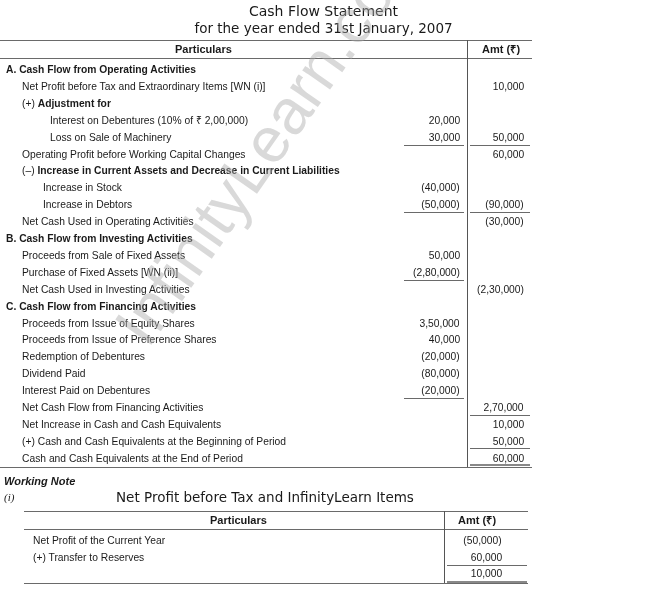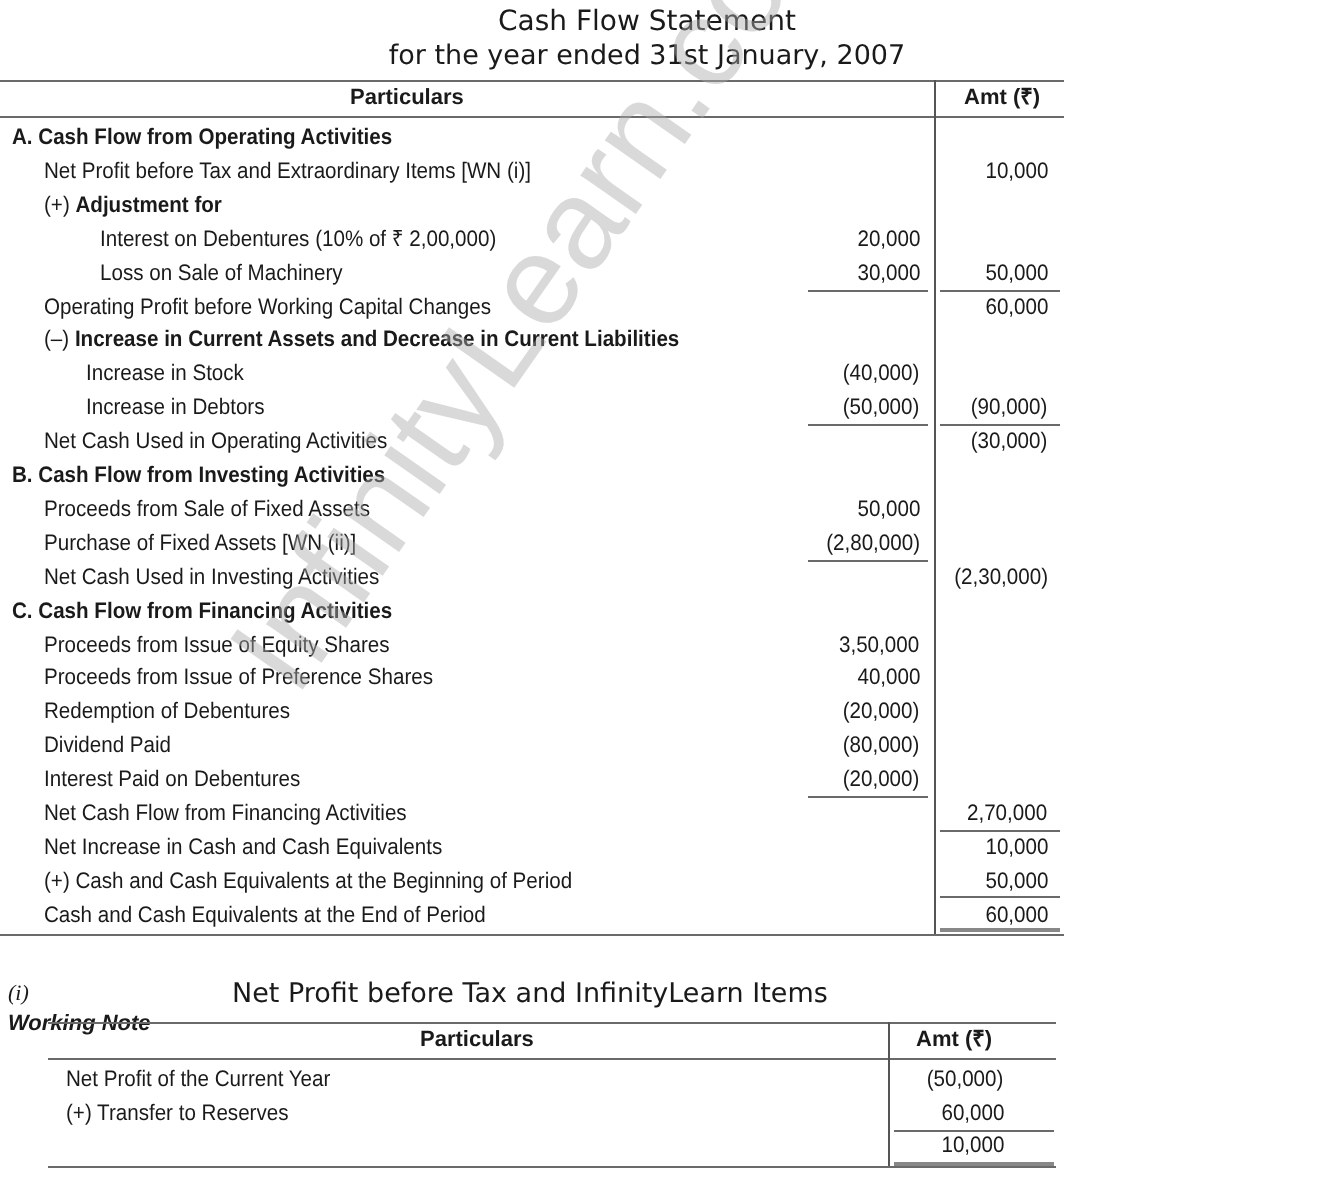--- a/index.html
+++ b/index.html
@@ -19,21 +19,21 @@
     .num { position: absolute; font-size: 11.2px; line-height: 17px; height: 17px; text-align: right; white-space: nowrap; transform: scaleX(0.92); transform-origin: right center; }
     .n1 { right: 200px; }
     .n2 { right: 136px; }
     .hdr { position: absolute; font-size: 11px; font-weight: bold; line-height: 17px; }
 
     .wm {
       position: absolute; left: 130px; top: 300px;
       font-family: "Liberation Sans", sans-serif; font-size: 64px; color: rgba(170,170,170,0.45);
       transform: rotate(-55deg); transform-origin: left center; white-space: nowrap; pointer-events: none;
     }
-    .wn-label { position: absolute; left: 4px; top: 475px; font-size: 11px; font-weight: bold; font-style: italic; margin-top: 31px; }
+    .wn-label { position: absolute; left: 4px; top: 475px; font-size: 11px; font-weight: bold; font-style: italic; }
     .wn-index { position: absolute; left: 4px; top: 491px; font-size: 11px; font-style: italic; font-family: "Liberation Serif", serif; }
     .wn-title { position: absolute; left: 116px; top: 489px; font-size: 13.5px; font-family: "DejaVu Sans", sans-serif; }
   </style>
 </head>
 <body>
 
 <div class="title t1">Cash Flow Statement</div>
 <div class="title t2">for the year ended 31st January, 2007</div>
 
 <div class="hline" style="left:0;top:40px;width:532px;"></div>

